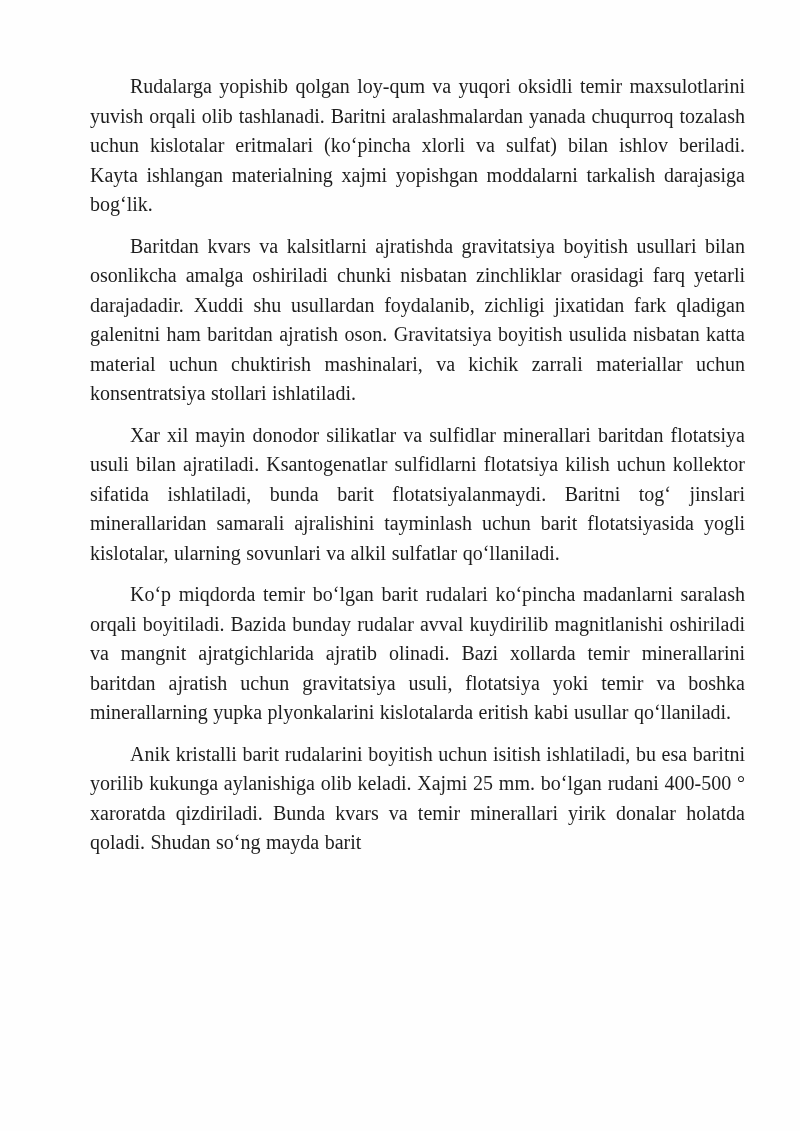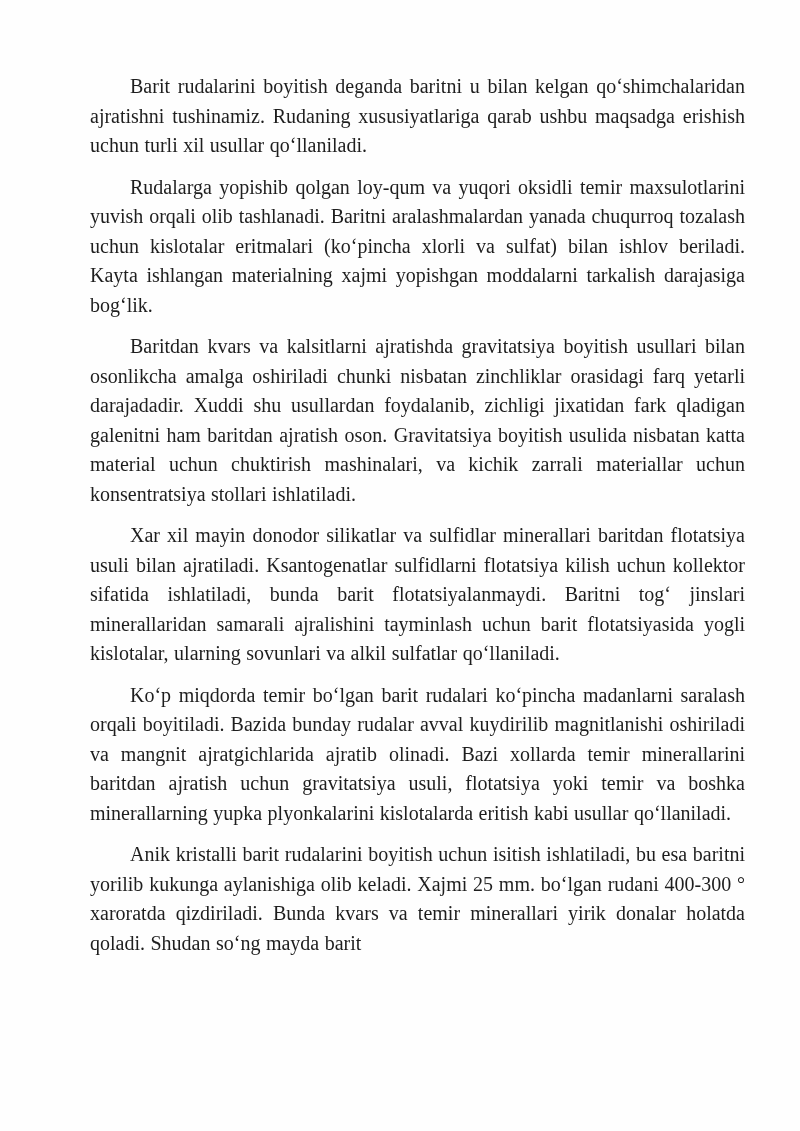--- a/index.html
+++ b/index.html
@@ -27,19 +27,18 @@
     margin: 0 0 12px 0;
     text-align: justify;
     text-indent: 40px;
     word-spacing: 0.5px;
   }
 </style>
 </head>
 <body>
 
 <div class="page">
-  <p>Barit rudalarini boyitish deganda baritni u bilan kelgan qoʻshimchalaridan ajratishni tushinamiz. Rudaning xususiyatlariga qarab ushbu maqsadga erishish uchun turli xil usullar qoʻllaniladi.</p>
   <p>Rudalarga yopishib qolgan loy-qum va yuqori oksidli temir maxsulotlarini yuvish orqali olib tashlanadi. Baritni aralashmalardan yanada chuqurroq tozalash uchun kislotalar eritmalari (koʻpincha xlorli va sulfat) bilan ishlov beriladi. Kayta ishlangan materialning xajmi yopishgan moddalarni tarkalish darajasiga bogʻlik.</p>
   <p>Baritdan kvars va kalsitlarni ajratishda gravitatsiya boyitish usullari bilan osonlikcha amalga oshiriladi chunki nisbatan zinchliklar orasidagi farq yetarli darajadadir. Xuddi shu usullardan foydalanib, zichligi jixatidan fark qladigan galenitni ham baritdan ajratish oson. Gravitatsiya boyitish usulida nisbatan katta material uchun chuktirish mashinalari, va kichik zarrali materiallar uchun konsentratsiya stollari ishlatiladi.</p>
   <p>Xar xil mayin donodor silikatlar va sulfidlar minerallari baritdan flotatsiya usuli bilan ajratiladi. Ksantogenatlar sulfidlarni flotatsiya kilish uchun kollektor sifatida ishlatiladi, bunda barit flotatsiyalanmaydi. Baritni togʻ jinslari minerallaridan samarali ajralishini tayminlash uchun barit flotatsiyasida yogli kislotalar, ularning sovunlari va alkil sulfatlar qoʻllaniladi.</p>
   <p>Koʻp miqdorda temir boʻlgan barit rudalari koʻpincha madanlarni saralash orqali boyitiladi. Bazida bunday rudalar avval kuydirilib magnitlanishi oshiriladi va mangnit ajratgichlarida ajratib olinadi. Bazi xollarda temir minerallarini baritdan ajratish uchun gravitatsiya usuli, flotatsiya yoki temir va boshka minerallarning yupka plyonkalarini kislotalarda eritish kabi usullar qoʻllaniladi.</p>
-  <p>Anik kristalli barit rudalarini boyitish uchun isitish ishlatiladi, bu esa baritni yorilib kukunga aylanishiga olib keladi. Xajmi 25 mm. boʻlgan rudani 400-300 ° xaroratda qizdiriladi. Bunda kvars va temir minerallari yirik donalar holatda qoladi. Shudan soʻng mayda barit</p>
+  <p>Anik kristalli barit rudalarini boyitish uchun isitish ishlatiladi, bu esa baritni yorilib kukunga aylanishiga olib keladi. Xajmi 25 mm. boʻlgan rudani 400-500 ° xaroratda qizdiriladi. Bunda kvars va temir minerallari yirik donalar holatda qoladi. Shudan soʻng mayda barit</p>
 </div>
 
 </body></html>

